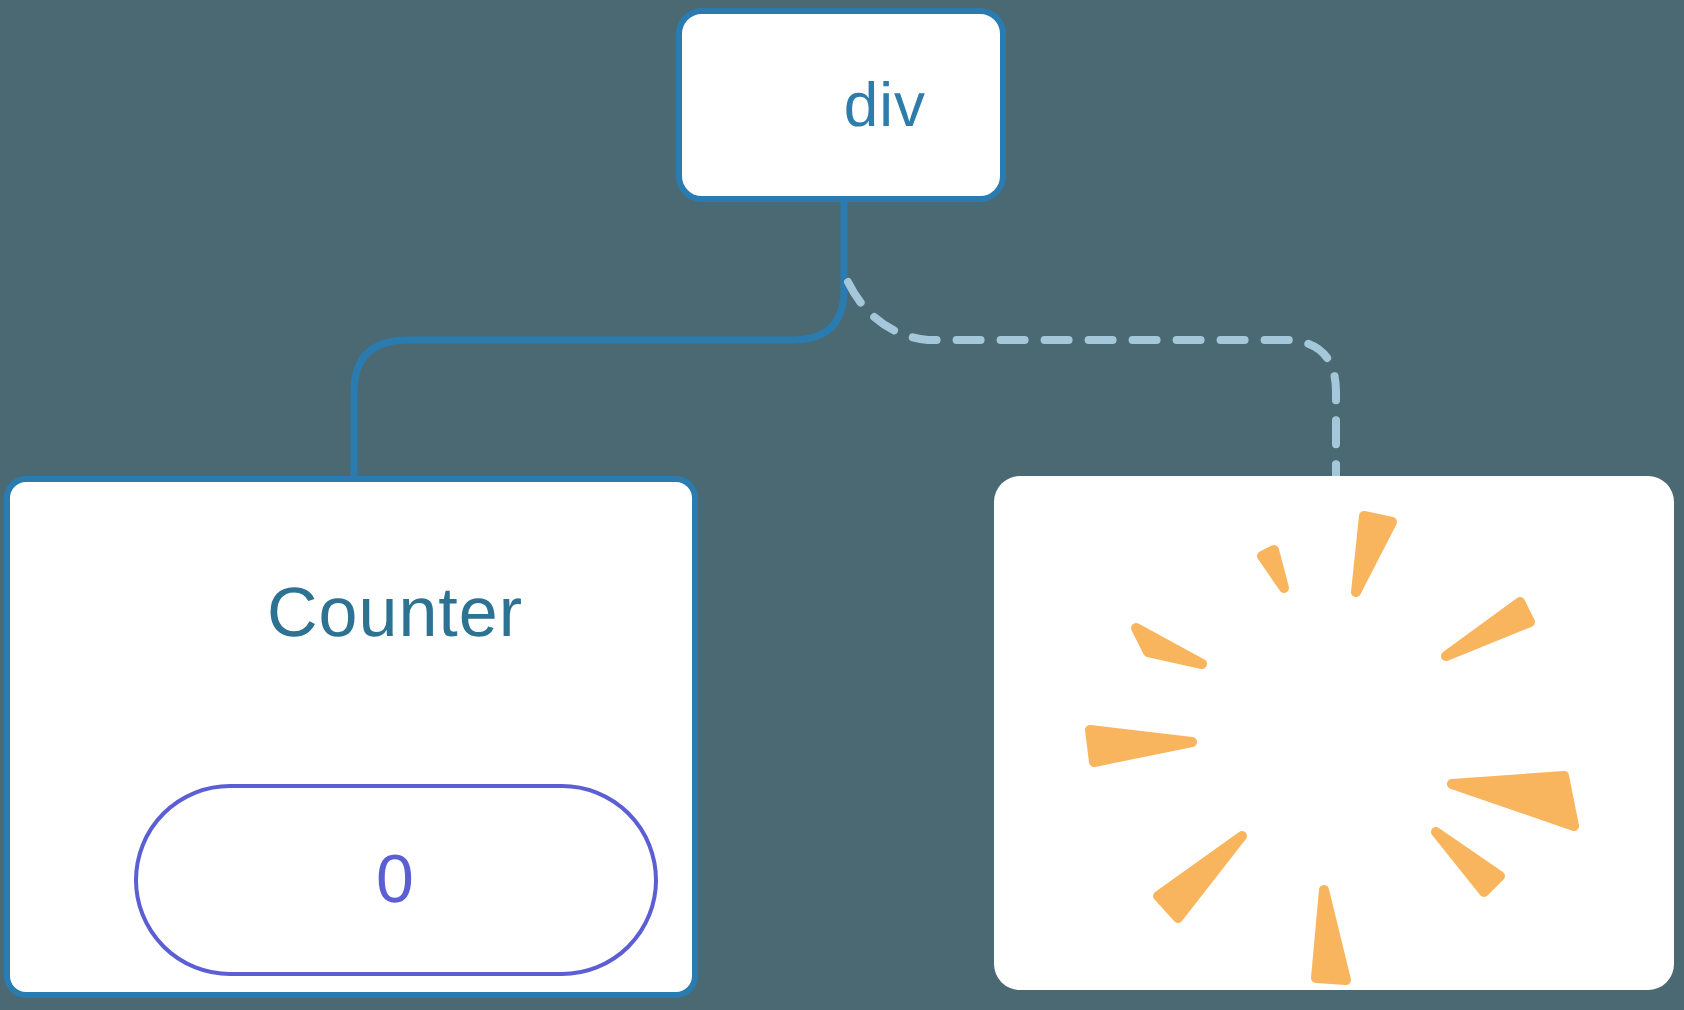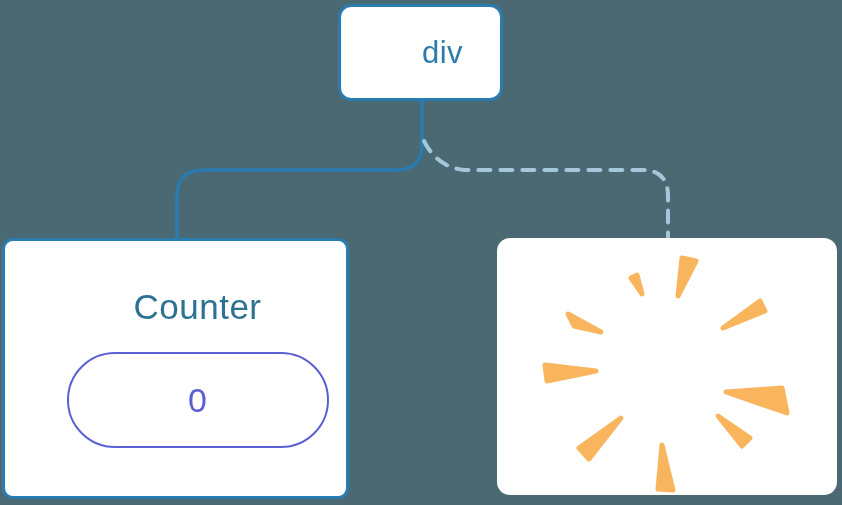--- a/index.html
+++ b/index.html
@@ -49,20 +49,21 @@
   #counter-node {
     left: 2px;
     top: 238px;
     width: 347px;
     height: 261px;
     border: 3px solid #2a7cb0;
     border-radius: 11px;
     display: flex;
     flex-direction: column;
     align-items: center;
+    gap: 40px;
   }
   #counter-title {
     margin-top: 46px;
     color: #2d7292;
     font-size: 35px;
     font-weight: 500;
     letter-spacing: 0.5px;
   }
   #state-pill {
     margin-top: 25px;

